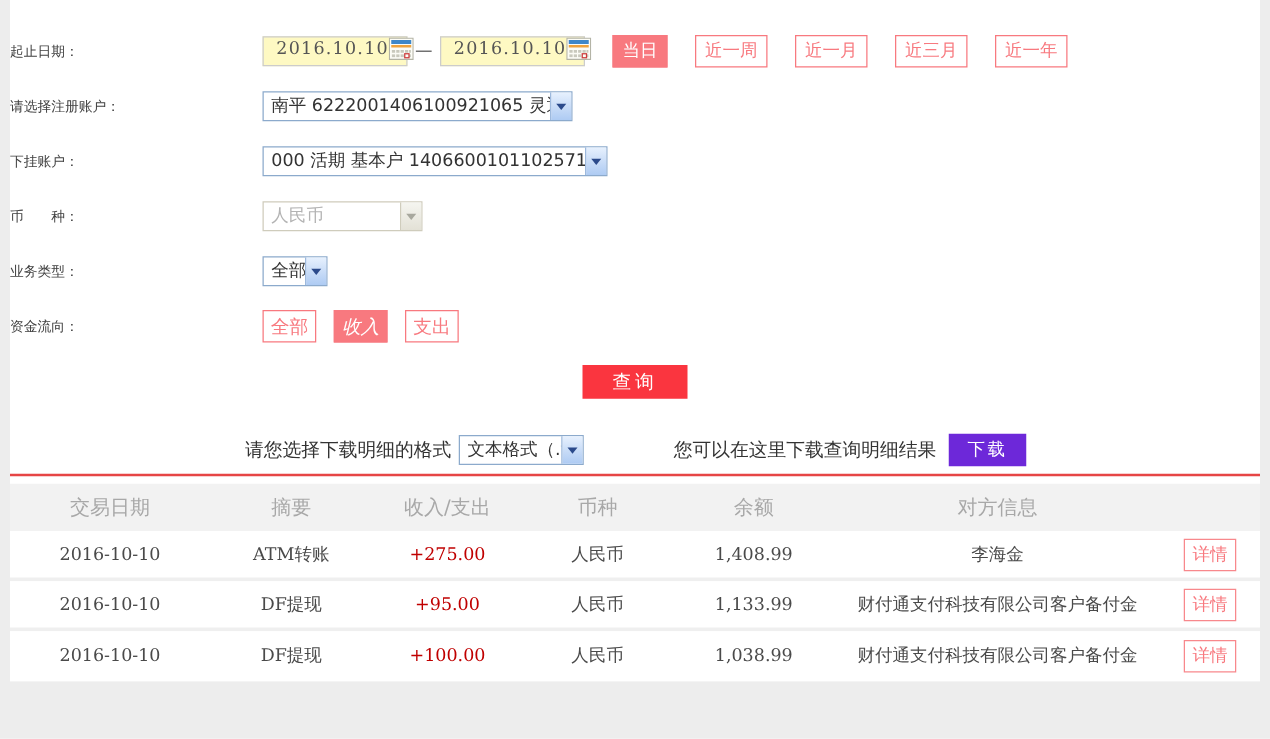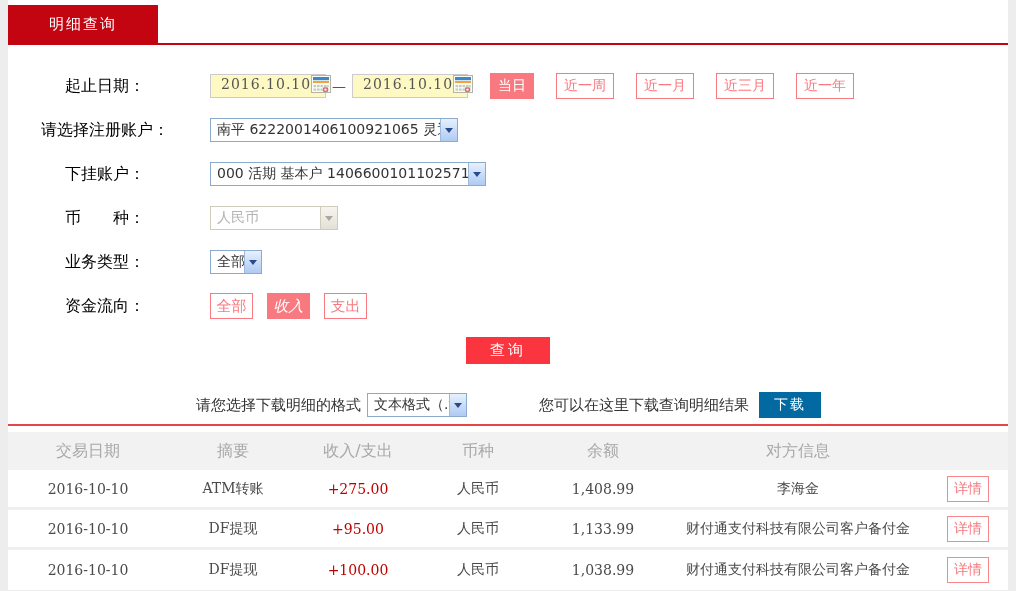--- a/index.html
+++ b/index.html
@@ -16,21 +16,21 @@
   .tabbar { padding-top:5px; background:#fff; border-bottom:2px solid #c20511; }
   .tab-active {
     width:150px; height:38px; background:#c20511; color:#fff;
     display:flex; align-items:center; justify-content:center;
     font-size:15px; letter-spacing:2px; cursor:pointer;
   }
 
   
   .form-area { padding-top:28px; }
   .form-row { display:flex; align-items:center; height:26px; margin-bottom:18px; }
-  .form-label { width:202px; text-align:center; padding-right:8px; font-size:16px; color:#000000; white-space:pre; }
+  .form-label { width:202px; text-align:left; padding-right:8px; font-size:11px; color:#404040; white-space:pre; }
 
   .date-input {
     width:116px; height:24px; border:1px solid #ccc; background:#fef9c3;
     display:inline-flex; align-items:center; padding:0 3px 4px 10px; cursor:text;
   }
   .date-text { flex:1; font-family:"DejaVu Serif","Liberation Serif",serif; font-size:14px; color:#555; letter-spacing:1px; }
   .cal-icon { width:20px; height:18px; flex:0 0 auto; cursor:pointer; }
   .date-sep { margin:0 6px; color:#555; }
 
   .quick-btns { display:flex; align-items:flex-end; margin-left:22px; gap:22px; }
@@ -79,21 +79,21 @@
   .query-row { display:flex; justify-content:center; margin-bottom:0; height:27px; }
   .query-btn {
     width:84px; height:27px; background:#fa353f; color:#fff; border:none;
     font-size:15px; letter-spacing:3px; display:flex; align-items:center; justify-content:center;
     cursor:pointer; font-family:inherit;
   }
 
   .download-row { display:flex; align-items:center; margin-top:28px; margin-left:188px; height:26px; padding-bottom:0; }
   .dl-hint { margin-left:72px; font-size:15px; color:#333; }
   .dl-btn {
-    margin-left:10px; width:62px; height:26px; background:#0369a1; color:#fff; border:none;
+    margin-left:10px; width:62px; height:26px; background:#6d28d9; color:#fff; border:none;
     font-size:14px; letter-spacing:2px; display:flex; align-items:center; justify-content:center;
     cursor:pointer; font-family:inherit;
   }
   .form-bottom-pad { height:6px; }
 
   
   .table-section { border-top:2px solid #e64545; }
   .thead {
     margin-top:6px; height:38px; background:#f2f2f2; color:#a8a8a8;
     display:flex; align-items:center; font-size:16px;
@@ -112,25 +112,20 @@
   .detail-btn {
     width:42px; height:26px; border:1px solid #f8888c; color:#f8797f; background:#fff;
     display:flex; align-items:center; justify-content:center; font-size:14px; cursor:pointer;
   }
 </style>
 </head>
 <body>
 
 <div class="panel">
 
-  <div class="tabbar">
-    <div class="tab-active">
-      <span>明细查询</span>
-    </div>
-  </div>
 
   <div class="form-area">
 
     <div class="form-row">
       <span class="form-label">起止日期：</span>
       <span class="date-input">
         <span class="date-text">2016.10.10</span>
         <svg class="cal-icon" viewBox="0 0 20 18">
           <rect x="0.5" y="0.5" width="19" height="17" fill="#fcfcf6" stroke="#b4b4a6"></rect>
           <rect x="2" y="2" width="16" height="3.2" fill="#3f87c9"></rect>

